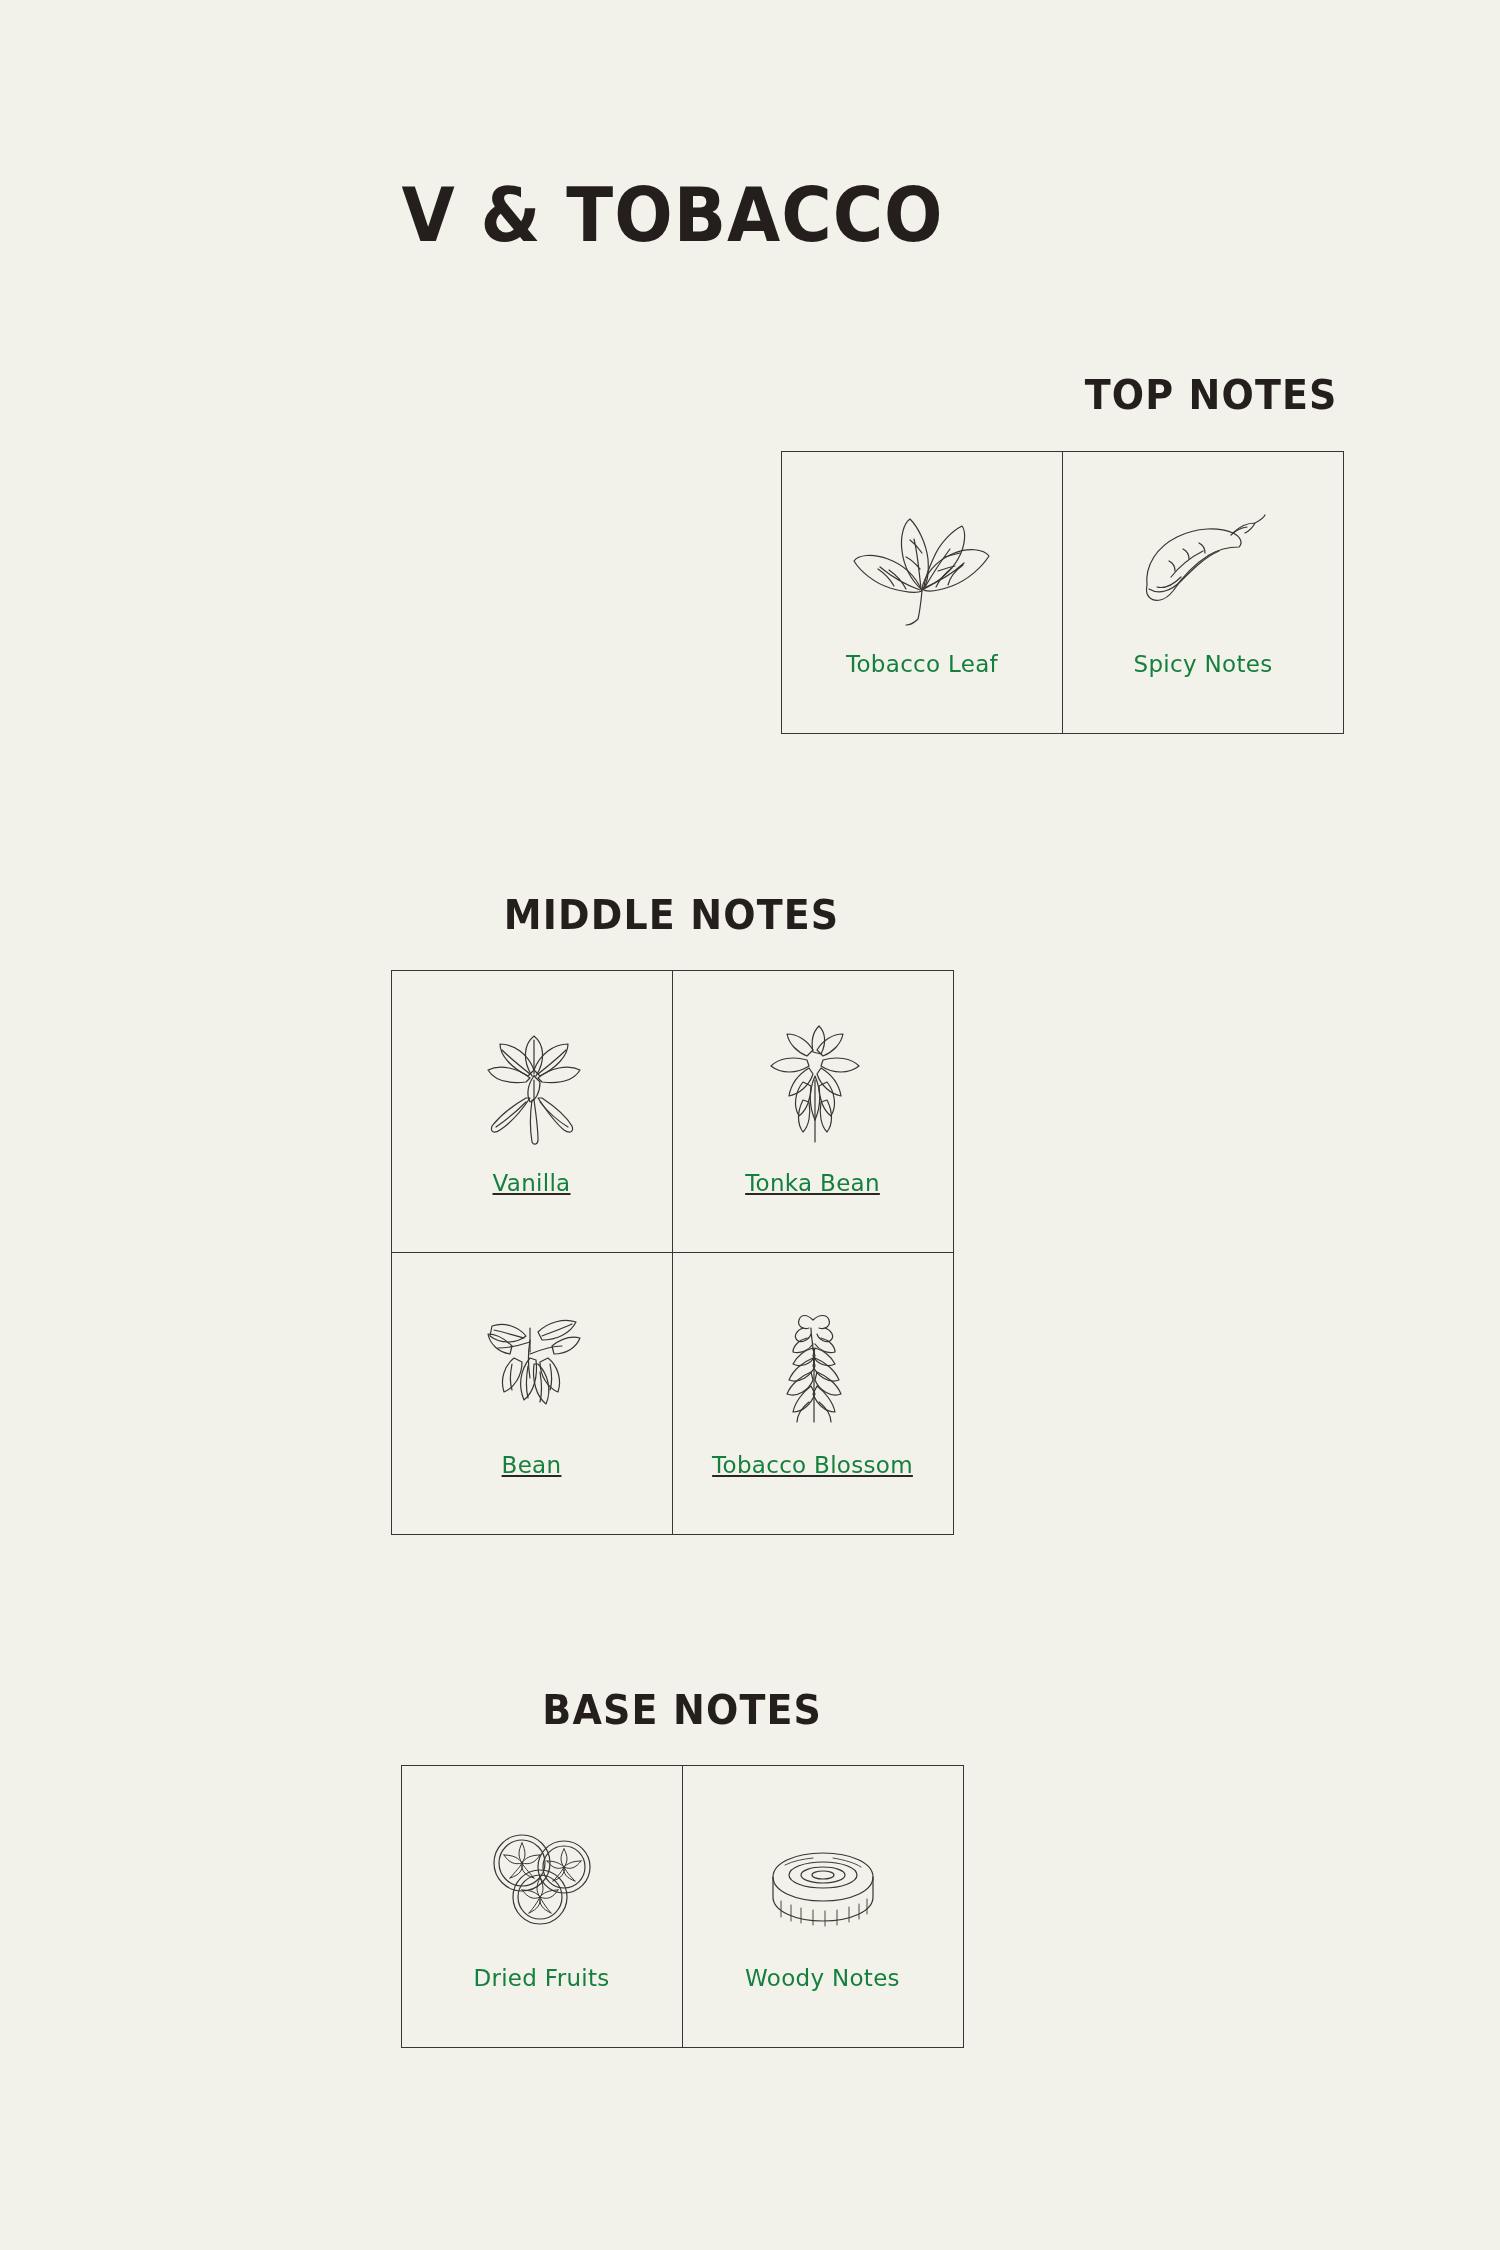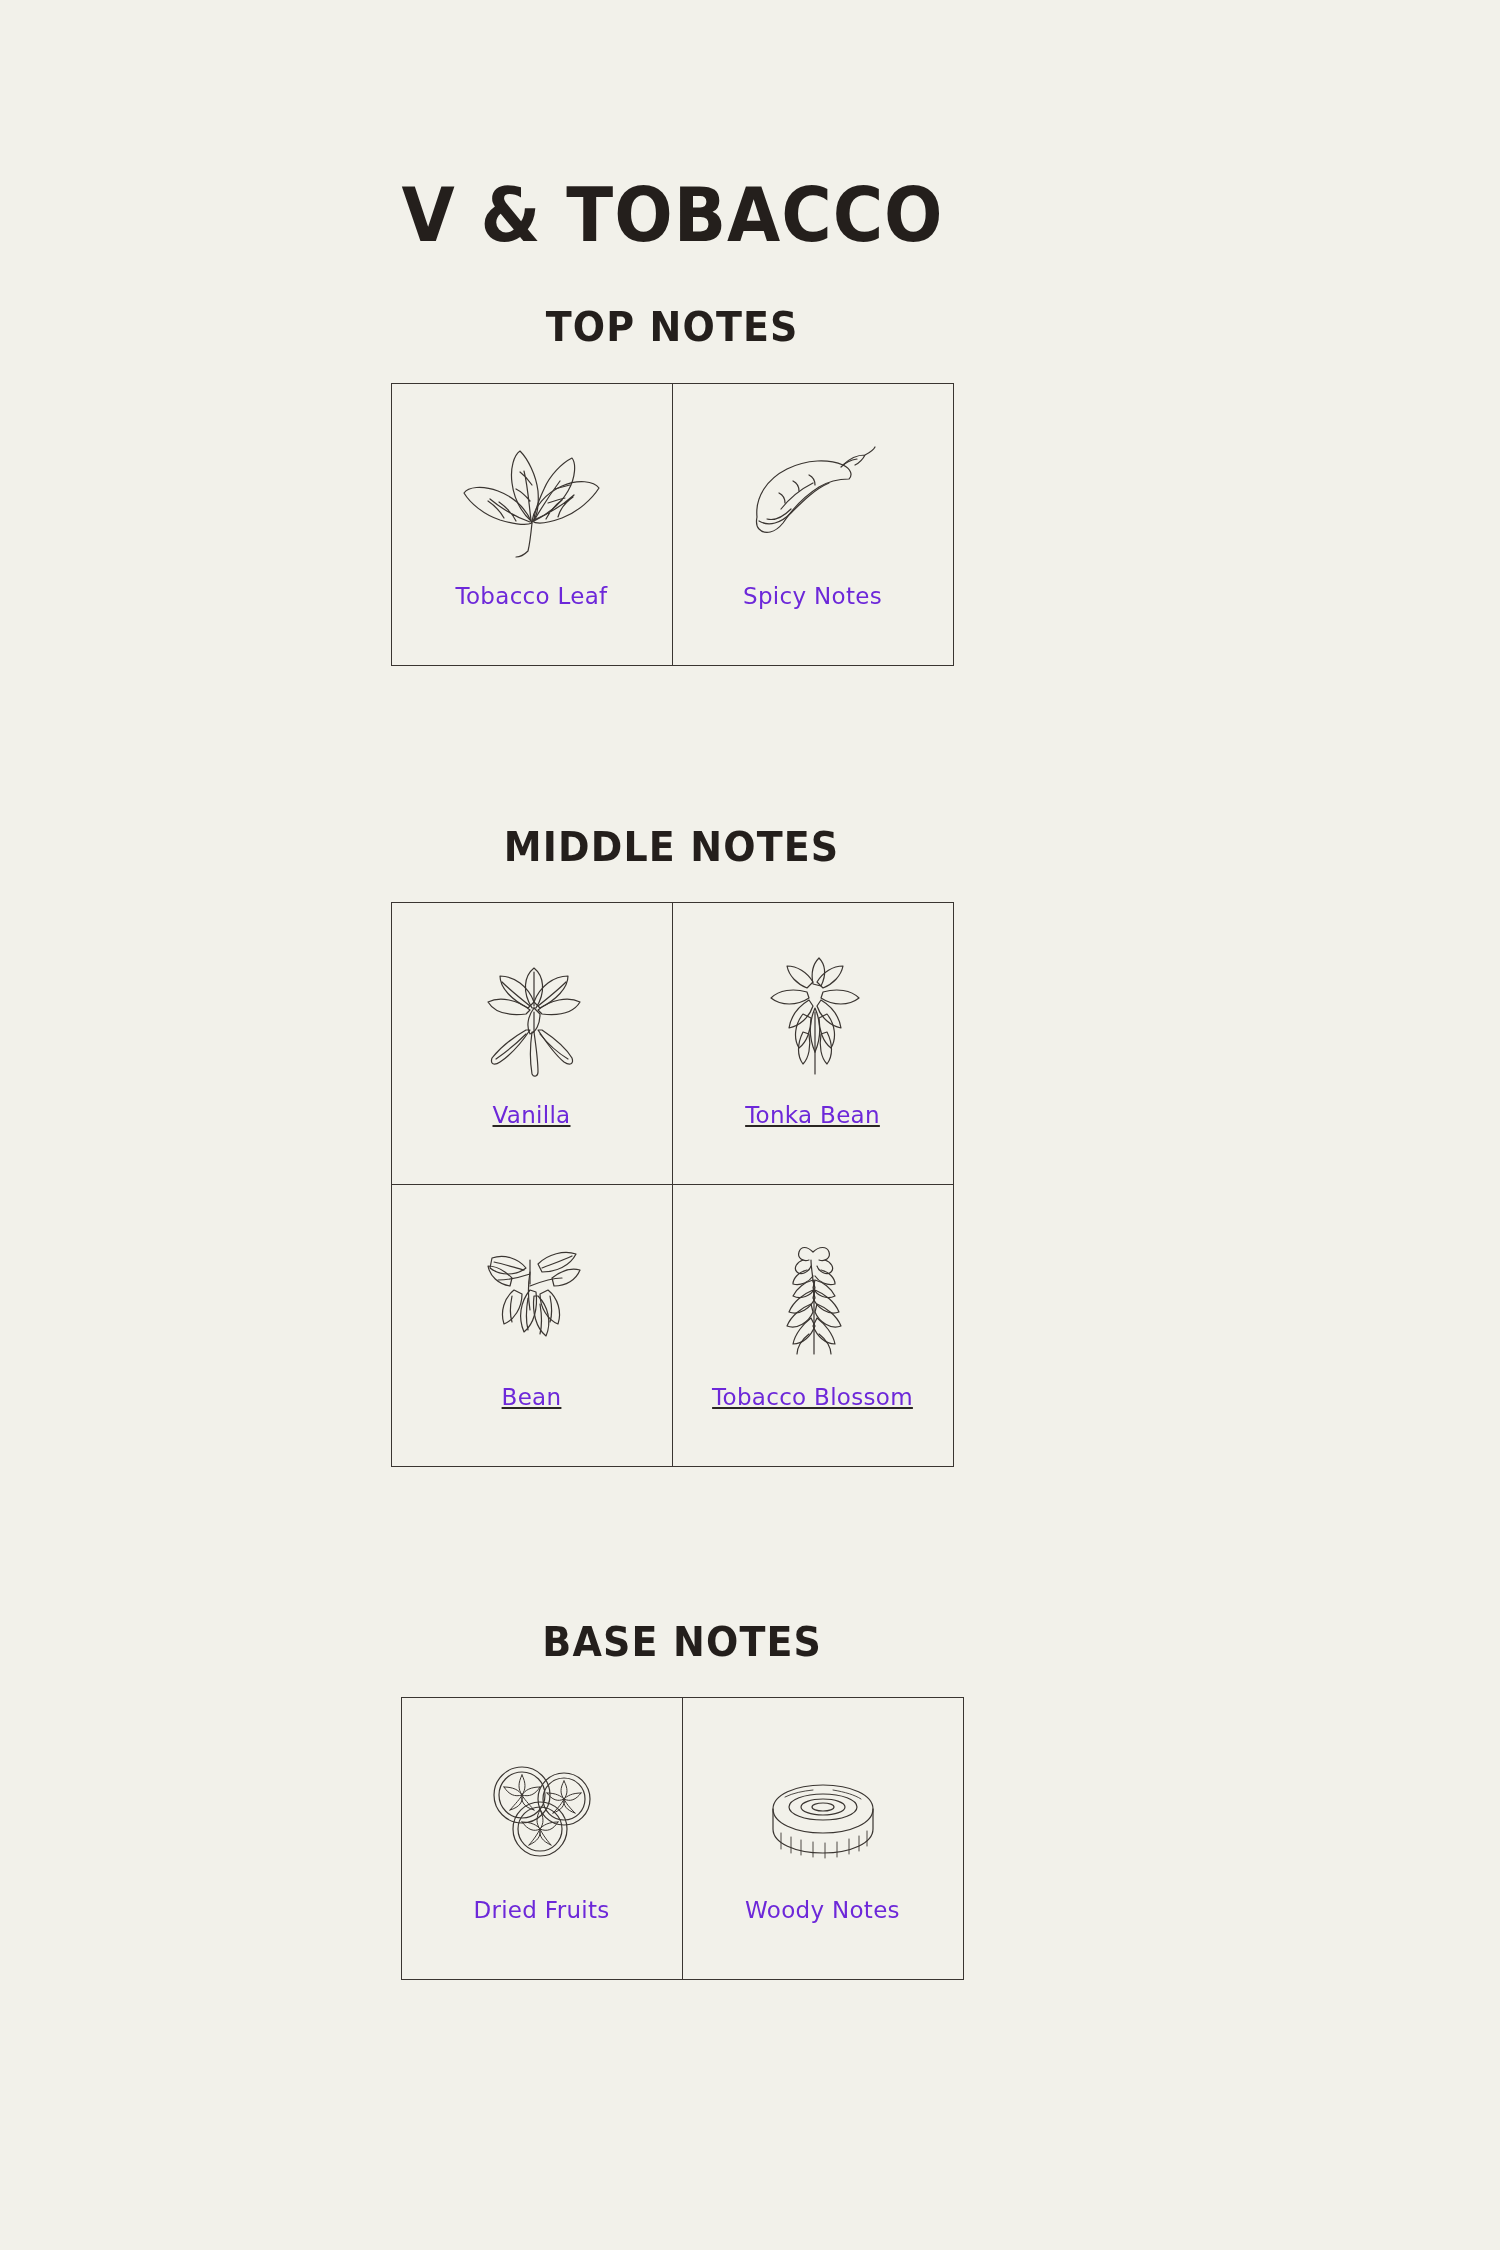--- a/index.html
+++ b/index.html
@@ -72,31 +72,31 @@
     height: 160px;
     width: 200px;
     display: flex;
     align-items: center;
     justify-content: center;
   }
   .cell .label {
     font-family: "DejaVu Sans", sans-serif;
     font-size: 23px;
     letter-spacing: 0.3px;
-    color: #6d28d9;
+    color: #15803d;
     text-align: center;
     margin-top: 6px;
     line-height: 1.1;
     white-space: nowrap;
   }
   .art svg {
     display: block;
   }
   
-  .sec-top { margin-top: 52px; }
+  .sec-top { margin-top: 120px; align-items: flex-end; }
   .sec-top .grid { margin-top: 33px; }
   .sec-middle { margin-top: 158px; }
   .sec-middle .grid { margin-top: 32px; text-decoration: underline; }
   .sec-base { margin-top: 152px; padding-left: 20px; }
   .sec-base .grid { margin-top: 32px; }
 </style>
 </head>
 <body>
 
 <div class="page">

